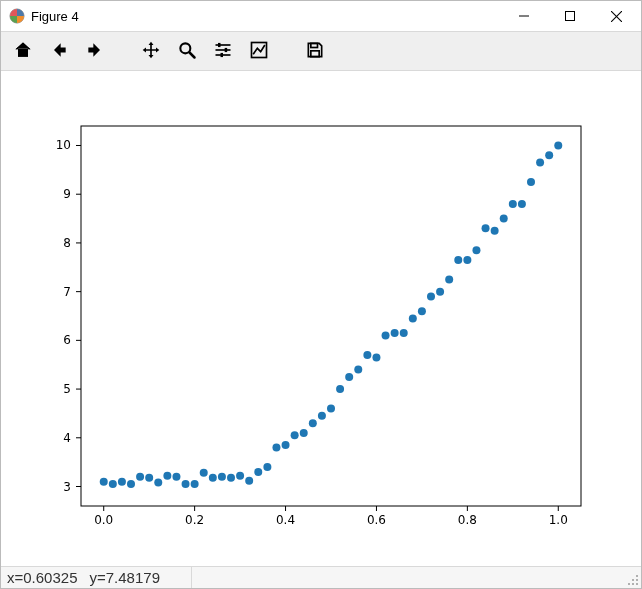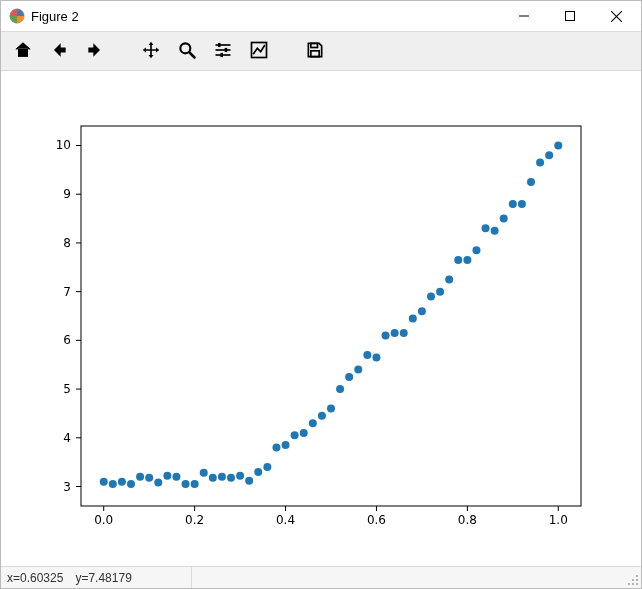--- a/index.html
+++ b/index.html
@@ -62,21 +62,21 @@
     position: relative;
   }
   .plot-svg { position: absolute; inset: 0; }
   
   .statusbar {
     height: 22px;
     border-top: 1px solid #d9d9d9;
     background: #f6f6f6;
     display: flex;
     align-items: center;
-    font-size: 12px;
+    font-size: 15px;
     color: #333;
     padding: 0 6px;
     position: relative;
   }
   .statusbar .coord { margin-right: 12px; }
   .status-sep {
     position: absolute;
     left: 190px;
     top: 0; bottom: 0;
     width: 1px;
@@ -94,21 +94,21 @@
 <div class="titlebar">
   <span class="app-icon">
     <svg viewBox="0 0 16 16" width="16" height="16">
       <circle cx="8" cy="8" r="7" fill="none" stroke="#888" stroke-width="1"></circle>
       <path d="M8 1 A7 7 0 0 1 15 8 L8 8 Z" fill="#4e79a7"></path>
       <path d="M15 8 A7 7 0 0 1 8 15 L8 8 Z" fill="#f28e2b"></path>
       <path d="M8 15 A7 7 0 0 1 1 8 L8 8 Z" fill="#59a14f"></path>
       <path d="M1 8 A7 7 0 0 1 8 1 L8 8 Z" fill="#e15759"></path>
     </svg>
   </span>
-  <span class="title">Figure 2</span>
+  <span class="title">Figure 4</span>
   <span class="spacer"></span>
   <button class="winbtn">
     <svg width="10" height="10" viewBox="0 0 10 10">
         <line x1="0" y1="5" x2="10" y2="5"></line>
       </svg>
   </button>
   <button class="winbtn">
     <svg width="10" height="10" viewBox="0 0 10 10">
         <rect x="0.5" y="0.5" width="9" height="9"></rect>
       </svg>

